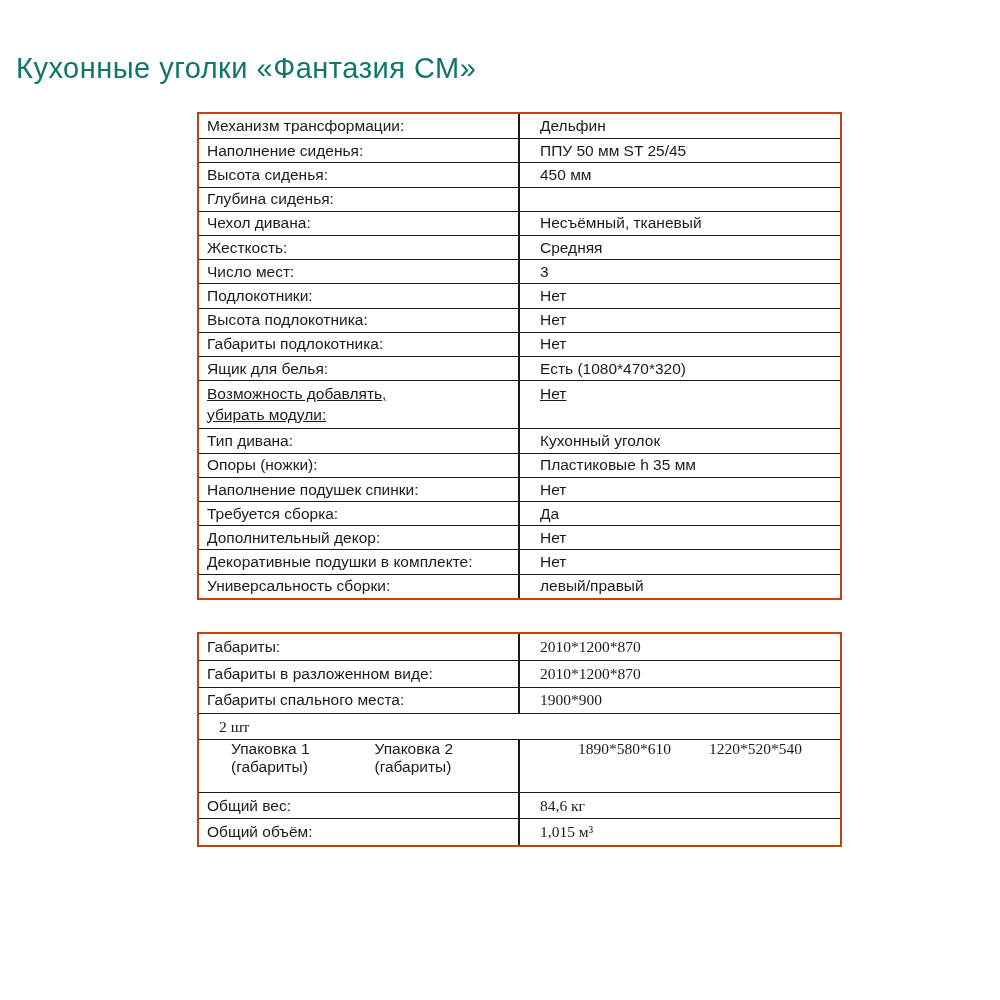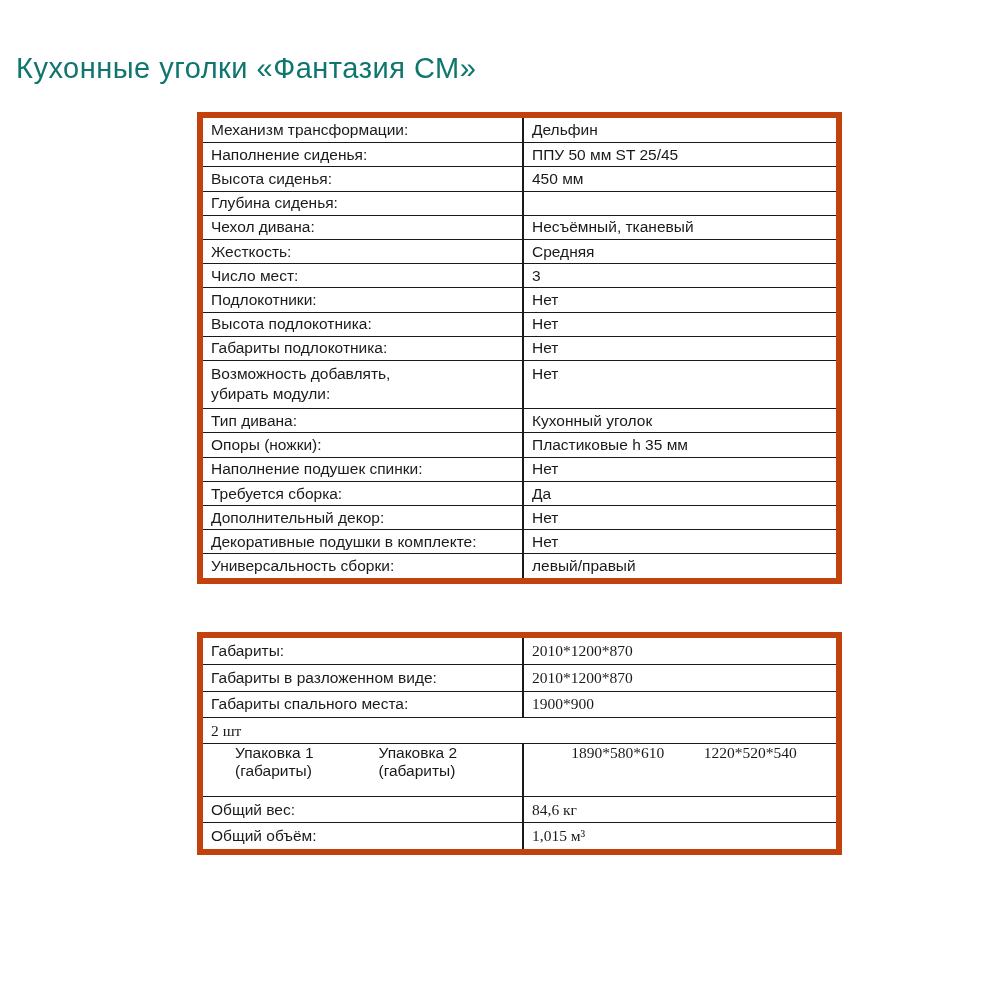--- a/index.html
+++ b/index.html
@@ -21,21 +21,21 @@
     text-align: left;
     font-size: 29px;
     font-weight: normal;
     letter-spacing: 0.5px;
     color: #0f766e;
   }
   .spec-table {
     position: absolute;
     left: 197px;
     width: 645px;
-    border: 6px solid #c2410c;
+    border: 2px solid #c2410c;
     box-sizing: border-box;
     background: #ffffff;
   }
   .t1 { top: 112px; }
   .t2 { top: 632px; }
   .row {
     display: flex;
     border-top: 1.6px solid #1a1a1a;
     box-sizing: border-box;
   }
@@ -53,30 +53,31 @@
     line-height: 1.15;
   }
   .label {
     width: 321px;
     flex: 0 0 321px;
     border-right: 2px solid #1a1a1a;
     padding-left: 8px;
   }
   .value {
     flex: 1;
-    padding-left: 8px;
+    padding-left: 20px;
   }
   .t2 .value {
     font-family: "Liberation Serif", serif;
     font-size: 15.5px;
   }
   .tall .cell {
     align-items: flex-start;
     padding-top: 3px;
     line-height: 1.32;
+    text-decoration: underline;
   }
   .tall .label { padding-right: 70px; }
   .packages .cell {
     flex-direction: row;
     align-items: flex-start;
     justify-content: space-evenly;
     padding-top: 0;
   }
   .packages .label { padding-left: 32px; }
 </style>
@@ -118,20 +119,24 @@
       <div class="cell label">Подлокотники:</div>
       <div class="cell value">Нет</div>
     </div>
     <div class="row">
       <div class="cell label">Высота подлокотника:</div>
       <div class="cell value">Нет</div>
     </div>
     <div class="row">
       <div class="cell label">Габариты подлокотника:</div>
       <div class="cell value">Нет</div>
+    </div>
+    <div class="row">
+      <div class="cell label">Ящик для белья:</div>
+      <div class="cell value">Есть (1080*470*320)</div>
     </div>
     <div class="row tall">
       <div class="cell label">Возможность добавлять, убирать модули:</div>
       <div class="cell value">Нет</div>
     </div>
     <div class="row">
       <div class="cell label">Тип дивана:</div>
       <div class="cell value">Кухонный уголок</div>
     </div>
     <div class="row">

